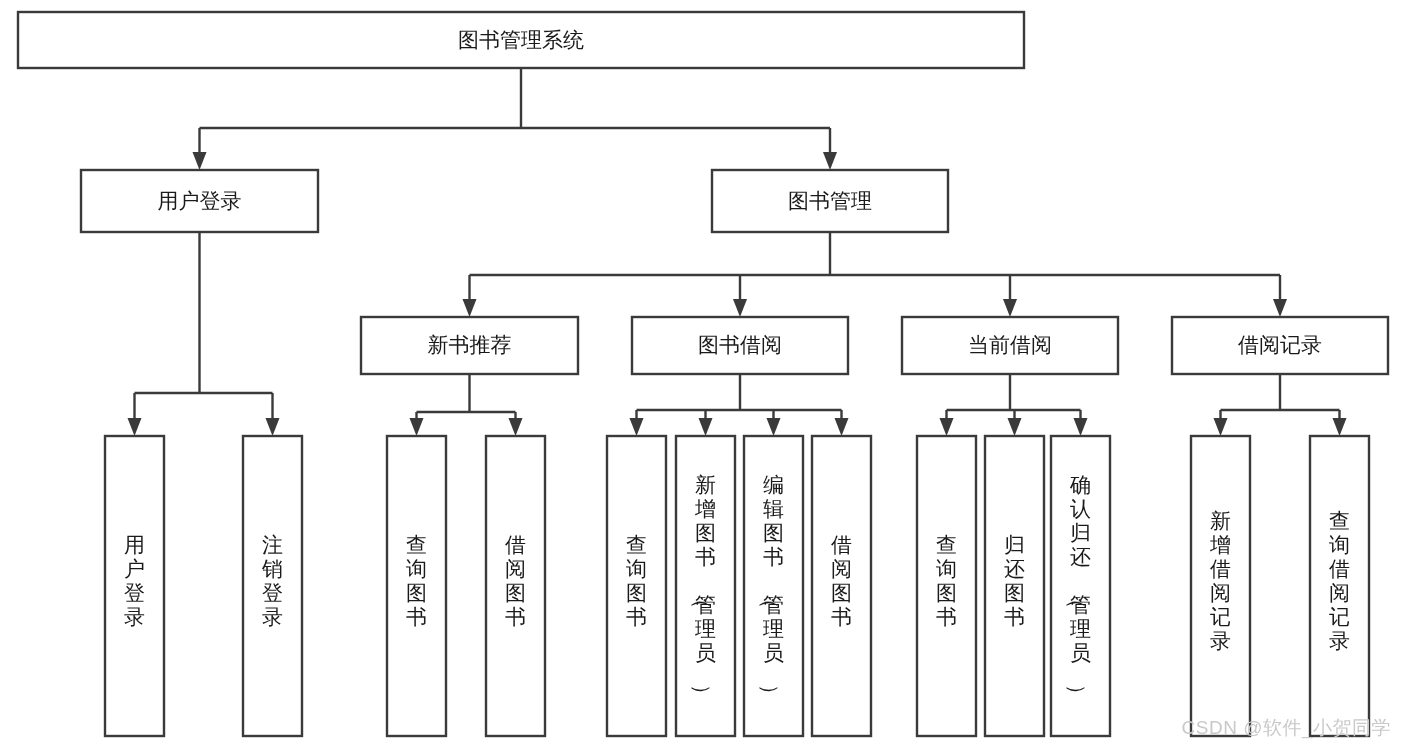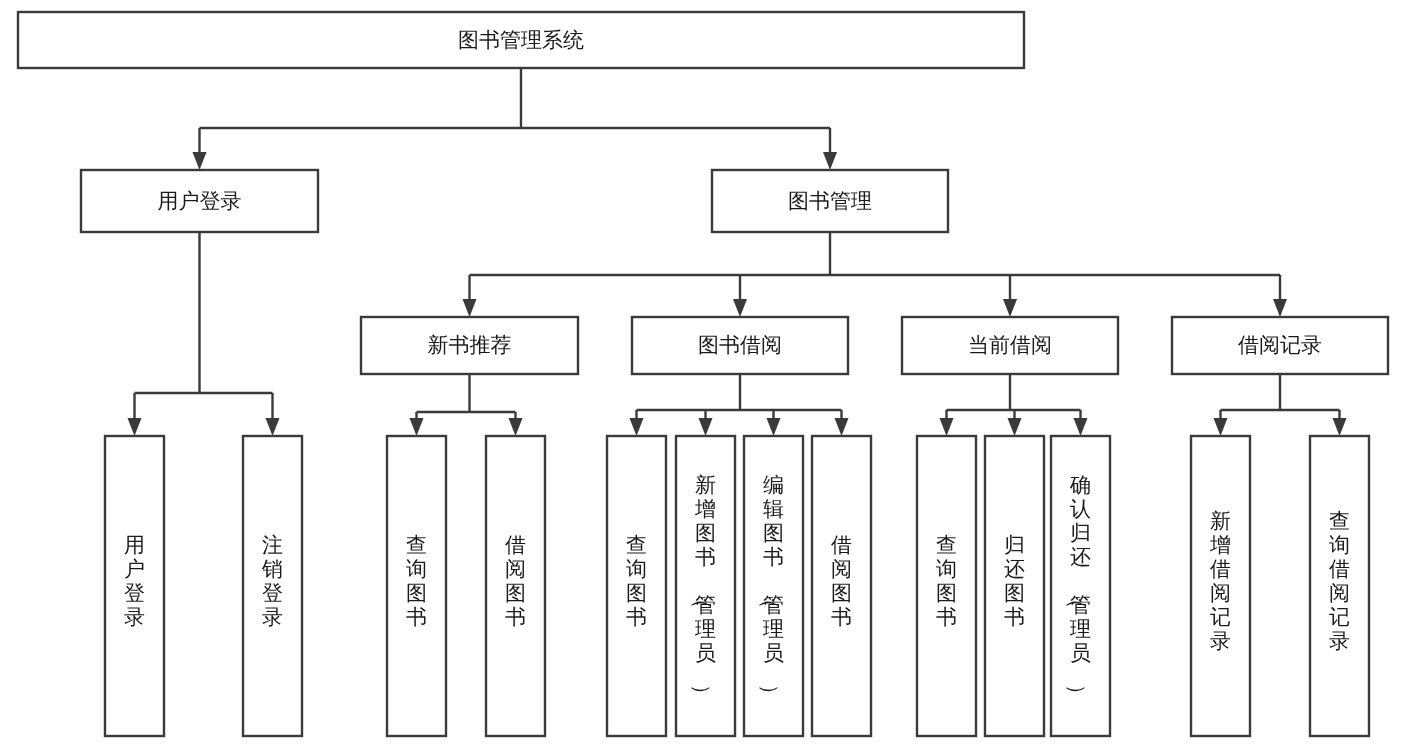--- a/index.html
+++ b/index.html
@@ -201,13 +201,14 @@
         <g>
           <rect x="1191" y="436" width="59" height="300" class="node-rect"></rect>
           <text x="1220.5" y="528" class="node-label-vert"><tspan x="1220.5" dy="0">新</tspan><tspan x="1220.5" dy="24">增</tspan><tspan x="1220.5" dy="24">借</tspan><tspan x="1220.5" dy="24">阅</tspan><tspan x="1220.5" dy="24">记</tspan><tspan x="1220.5" dy="24">录</tspan></text>
         </g>
         <g>
           <rect x="1310" y="436" width="59" height="300" class="node-rect"></rect>
           <text x="1339.5" y="528" class="node-label-vert"><tspan x="1339.5" dy="0">查</tspan><tspan x="1339.5" dy="24">询</tspan><tspan x="1339.5" dy="24">借</tspan><tspan x="1339.5" dy="24">阅</tspan><tspan x="1339.5" dy="24">记</tspan><tspan x="1339.5" dy="24">录</tspan></text>
         </g>
       </g>
   </svg>
+  <div class="watermark">CSDN @软件_小贺同学</div>
 </div>
 
 </body></html>

